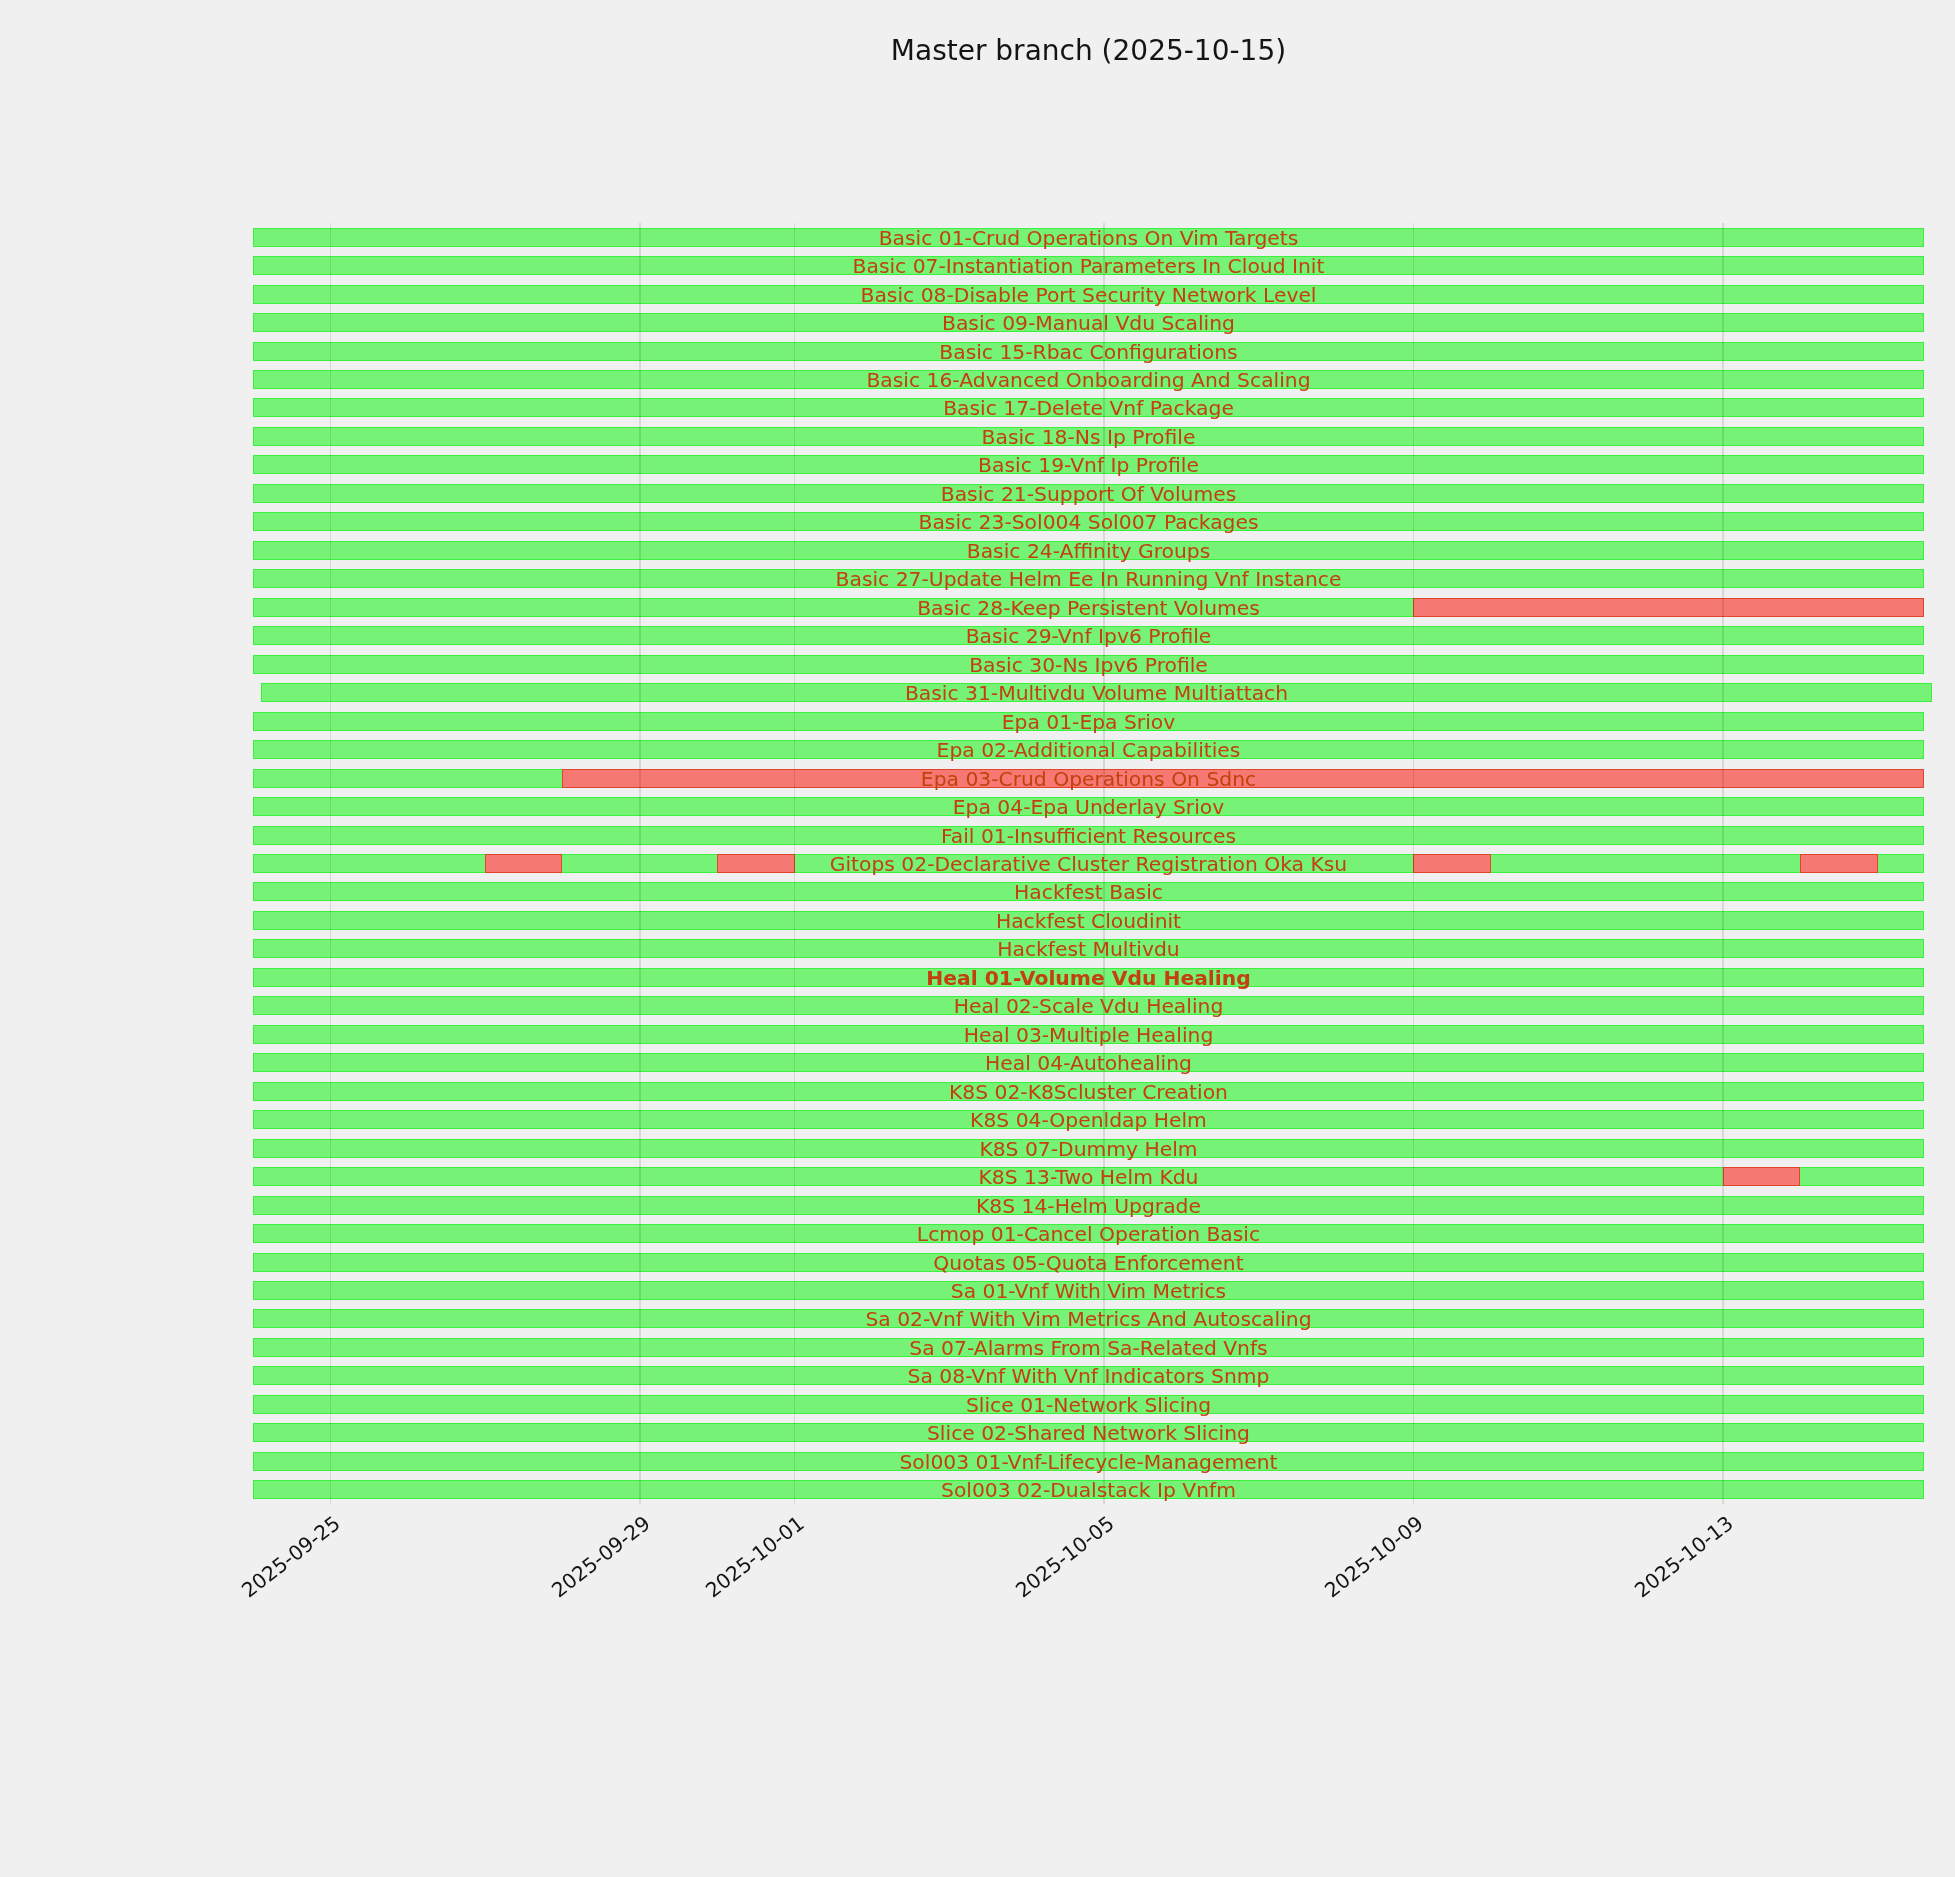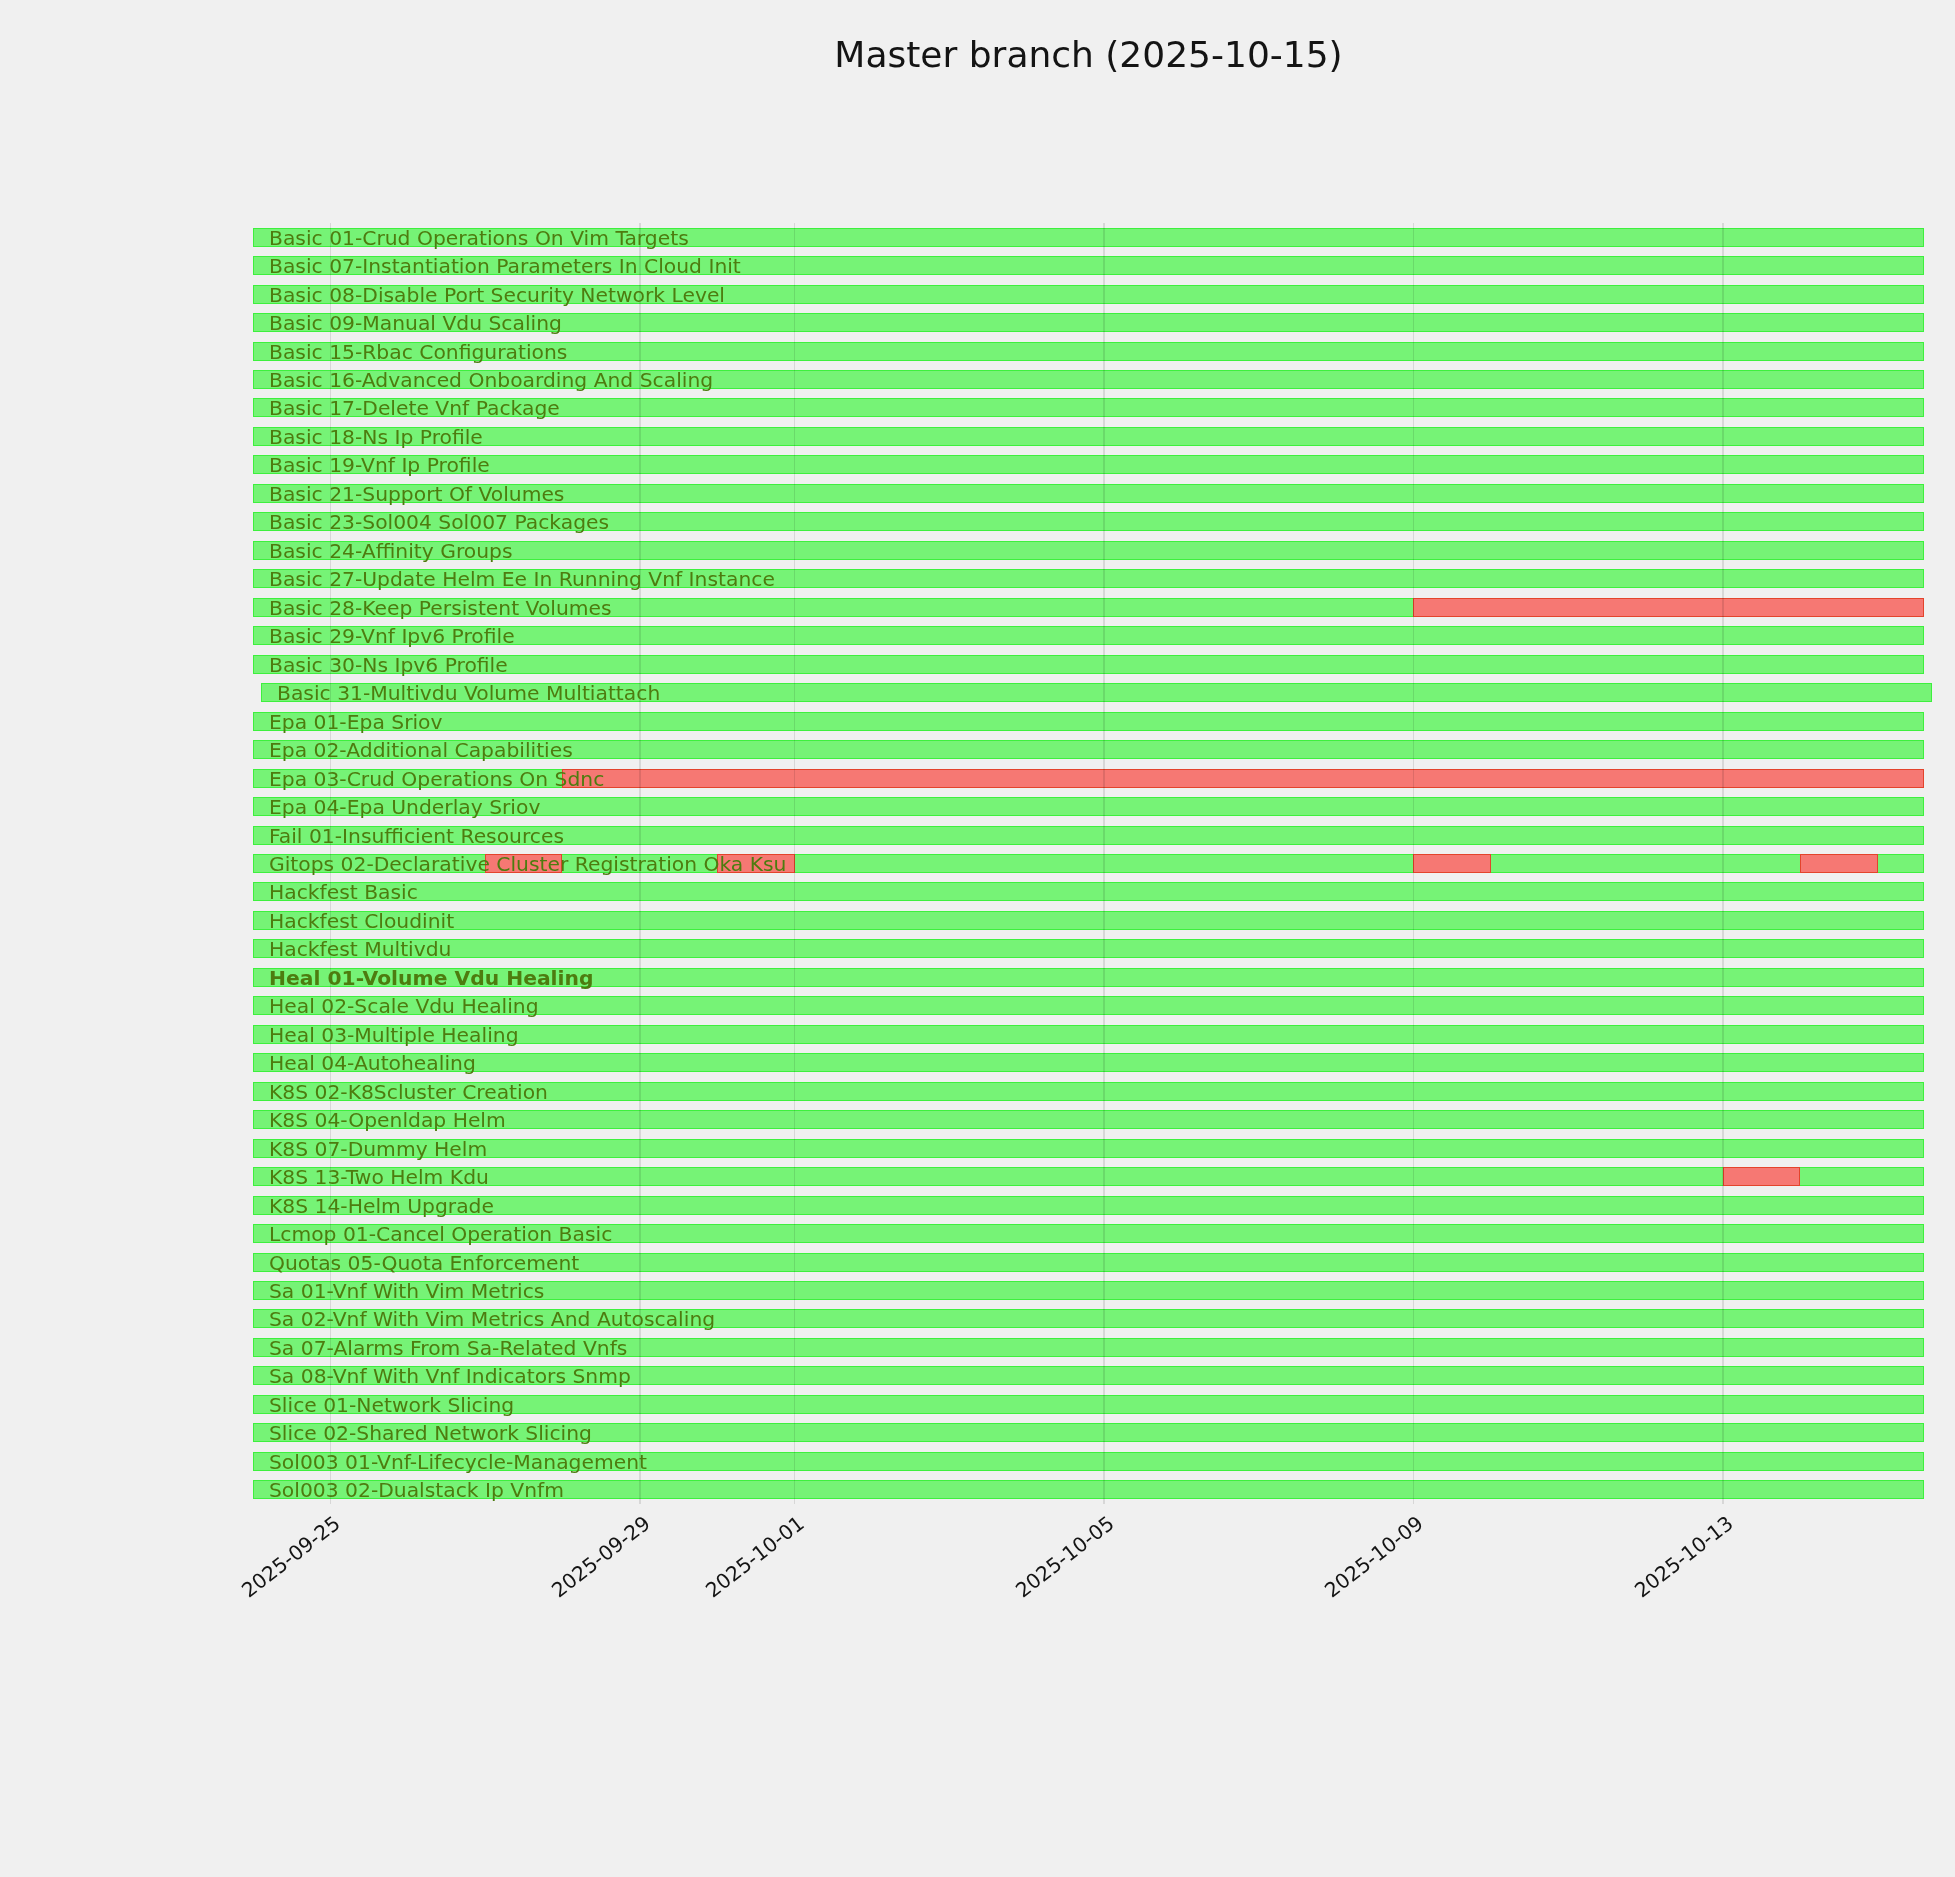--- a/index.html
+++ b/index.html
@@ -7,21 +7,21 @@
     width:2112px; height:1877px;
     background:#f0f0f0;
     font-family:"DejaVu Sans", sans-serif;
     position:relative;
     overflow:hidden;
   }
   .title {
     position:absolute;
     left:253px; top:34px; width:1671px;
     text-align:center;
-    font-size:36px;
+    font-size:28px;
     color:#141414;
     white-space:nowrap;
   }
   .plot {
     position:absolute;
     left:253px; top:223px;
     width:1671px; height:1281px;
   }
   .row { position:absolute; left:0; width:100%; height:19px; }
   .base {
@@ -31,23 +31,24 @@
     background:var(--pass);
   }
   .fail {
     position:absolute; top:0; height:100%;
     box-sizing:border-box;
     border:1.2px solid var(--fail-edge);
     background:var(--fail);
     z-index:2;
   }
   .rowlabel {
-    position:absolute; left:16px; width:100%; top:0; height:19px;
+    position:absolute; left:0; width:100%; top:0; height:19px;
+    text-align:center;
     font-size:20.3px; line-height:20px;
-    color:#4d7c0f;
+    color:#c2410c;
     z-index:5;
     white-space:nowrap;
   }
   .gridline {
     position:absolute; top:0; height:100%; width:1.6px;
     background:rgba(0,0,0,0.10);
     z-index:4;
   }
   .tickwrap { position:absolute; width:0; height:0; }
   .ticklabel {

